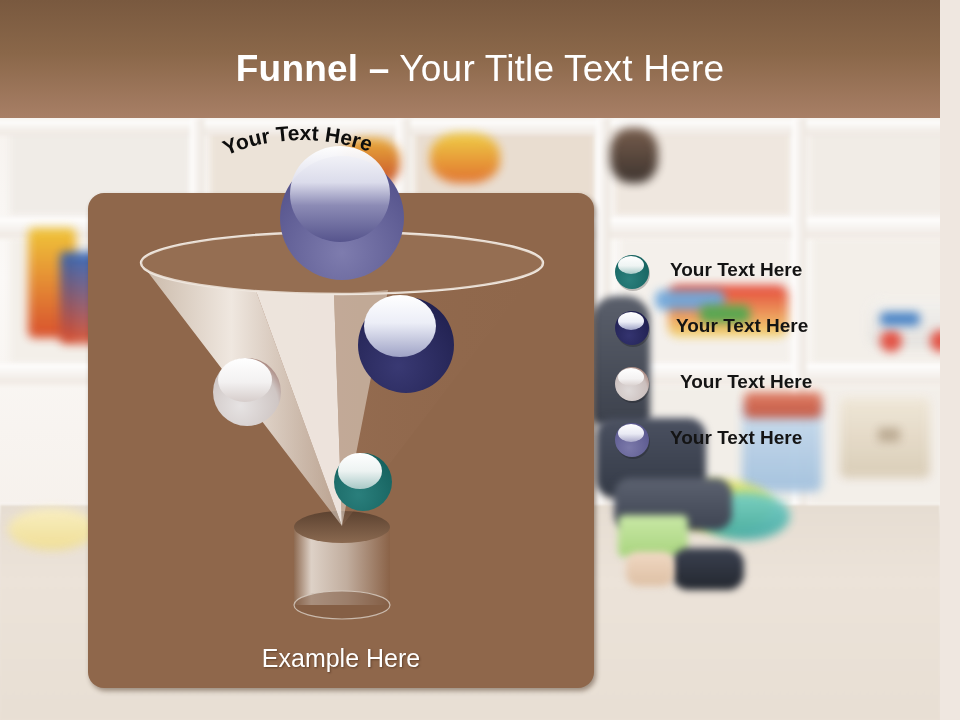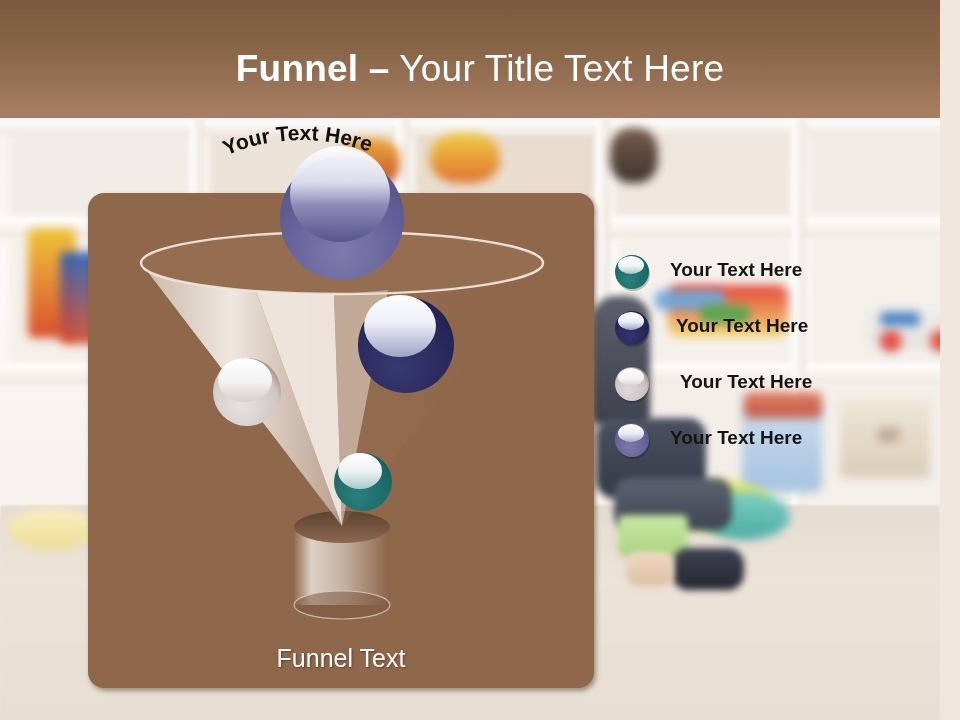--- a/index.html
+++ b/index.html
@@ -226,21 +226,21 @@
 
   <svg class="arc-text" viewBox="0 0 250 80">
     <defs>
       <path id="arcpath" d="M8,76 A124,74 0 0 1 242,68" fill="none"></path>
     </defs>
     <text font-family="Liberation Sans, sans-serif" font-size="21" font-weight="bold" fill="#0d0d0d">
       <textPath href="#arcpath" startOffset="50%" text-anchor="middle">Your Text Here</textPath>
     </text>
   </svg>
 
-  <div class="panel-caption">Funnel Text</div>
+  <div class="panel-caption">Example Here</div>
 
   <div class="legend">
 
     <div class="legend-row">
       <svg class="legend-bullet" viewBox="0 0 40 40">
         <defs>
           <radialGradient id="lb1" cx="0.42" cy="0.72" r="0.78">
             <stop offset="0%" stop-color="#2a7f7c"></stop>
               <stop offset="100%" stop-color="#14605d"></stop>
           </radialGradient>

